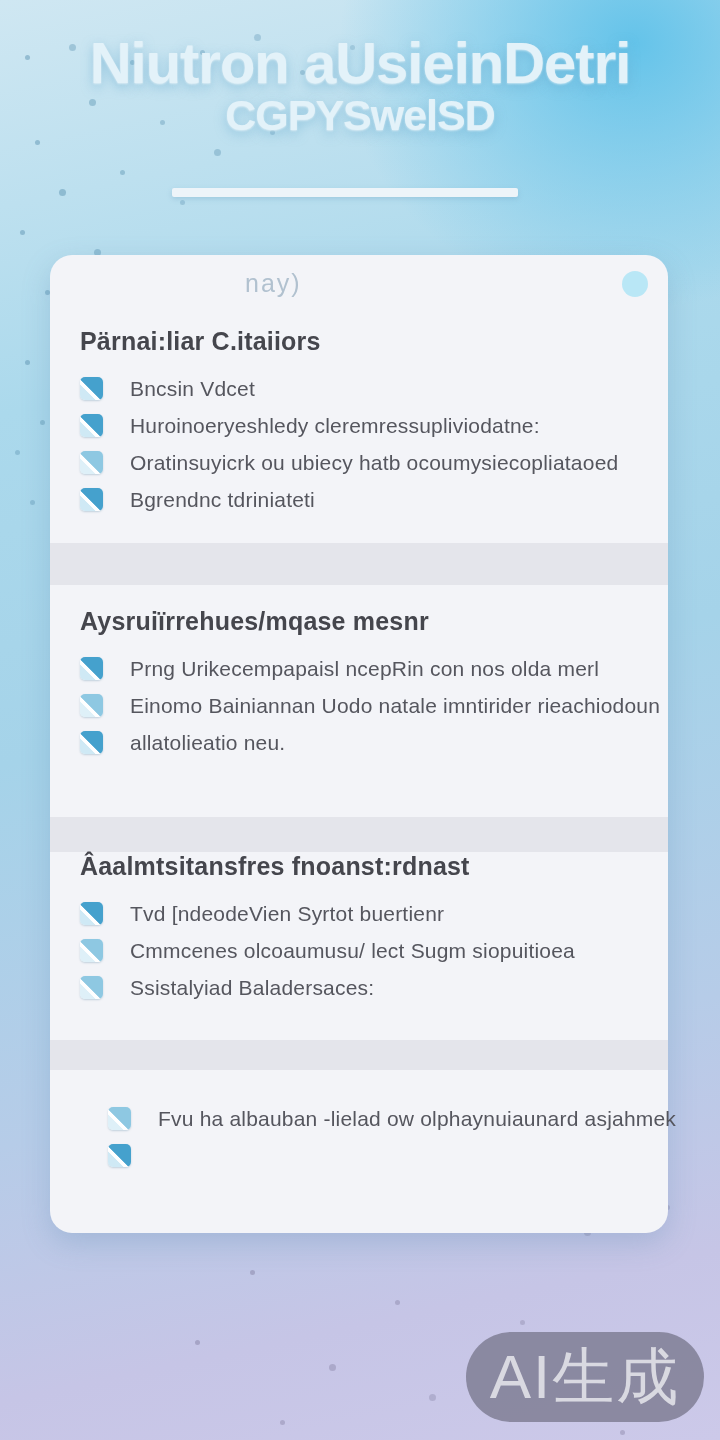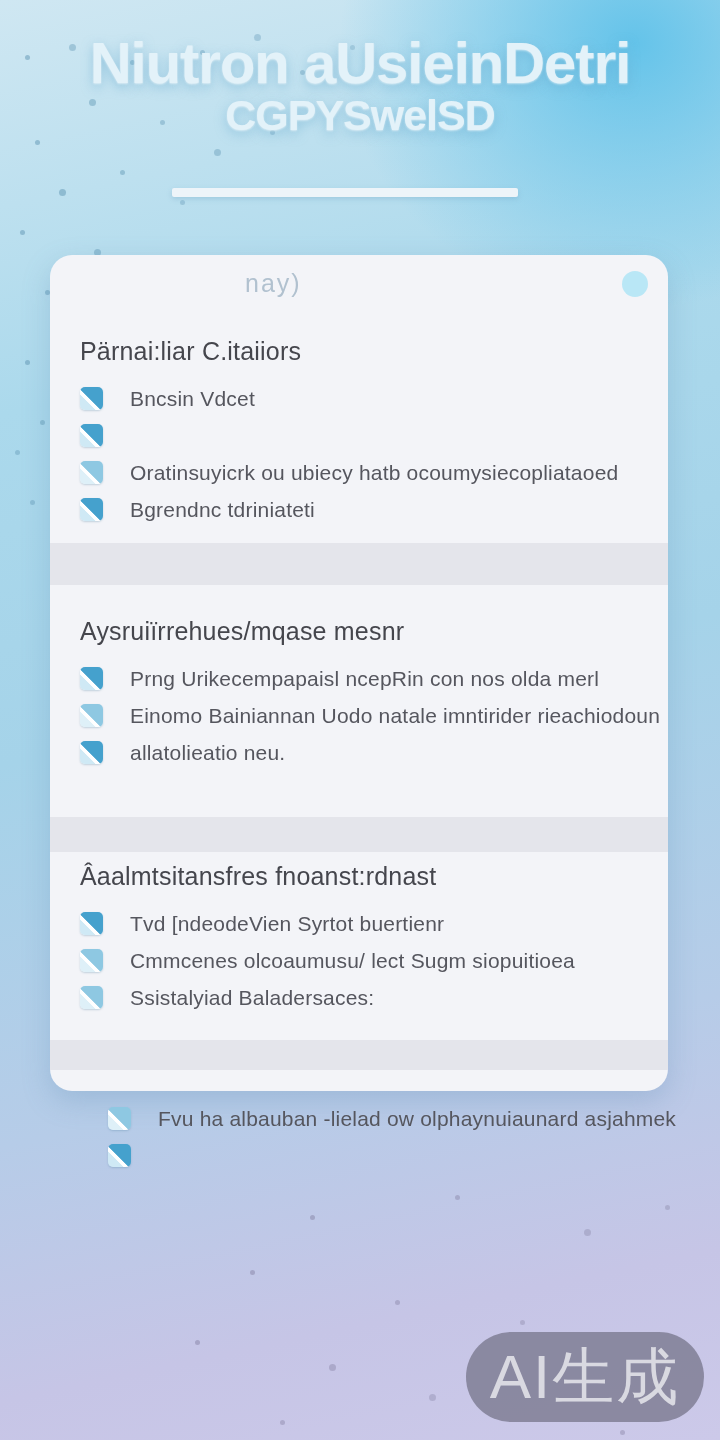--- a/index.html
+++ b/index.html
@@ -37,36 +37,36 @@
       430px 1395px 0 1px rgba(120,115,150,.30), 665px 1205px 0 0 rgba(120,115,150,.30);}
 
   .title{position:absolute;top:32px;left:0;width:720px;text-align:center;
     font-weight:bold;color:#e3f2f9;letter-spacing:-1px;line-height:1.06;
     text-shadow:0 1px 2px rgba(255,255,255,.55), 0 4px 12px rgba(100,170,205,.55);}
   .title .l1{font-size:58px;}
   .title .l2{font-size:43px;}
   .title-bar{position:absolute;left:172px;top:188px;width:346px;height:9px;
     background:#edf4f9;border-radius:2px;box-shadow:0 2px 5px rgba(120,170,200,.4);}
 
-  .card{position:absolute;left:50px;top:255px;width:618px;height:836px;
+  .card{position:absolute;left:50px;top:255px;width:618px;height:978px;
     background:#f3f4f8;border-radius:22px;box-shadow:0 10px 28px rgba(95,135,175,.28);}
   .scribble{position:absolute;left:195px;top:14px;font-size:25px;color:#a6b9c9;
     letter-spacing:2px;opacity:.85;}
   .accent-dot{position:absolute;right:20px;top:16px;width:26px;height:26px;
     border-radius:50%;background:#b9e7f6;}
 
   .band{position:absolute;left:0;width:618px;background:#e4e5eb;}
   .band.b1{top:288px;height:42px;}
   .band.b2{top:562px;height:35px;}
   .band.b3{top:785px;height:30px;}
 
   .section{position:absolute;left:0;width:618px;}
   .s1{top:72px;} .s2{top:352px;} .s3{top:597px;} .s4{top:845px;margin-left:28px;}
-  .heading{padding-left:30px;font-size:25px;font-weight:normal;color:#45464d;
-    letter-spacing:.2px;margin-bottom:14px;margin-top:10px;}
+  .heading{padding-left:30px;font-size:25px;font-weight:bold;color:#45464d;
+    letter-spacing:.2px;margin-bottom:14px;}
   .row{display:flex;align-items:center;gap:27px;height:37px;padding-left:30px;}
   .s3 .row:first-of-type{margin-bottom:5px;}
   .checkbox{width:23px;height:23px;border-radius:5px;flex:none;cursor:pointer;
     background:linear-gradient(to top right,#cfe9f5 0%,#cfe9f5 33%,#ffffff 35%,#ffffff 44%,#45a1cd 46%,#45a1cd 100%);
     box-shadow:0 1px 2px rgba(80,130,160,.3);}
   .checkbox[data-tone="soft"]{
     background:linear-gradient(to top right,#def0f8 0%,#def0f8 33%,#ffffff 35%,#ffffff 44%,#8ec8e2 46%,#8ec8e2 100%);}
   .item-text{font-size:21px;color:#55565e;white-space:nowrap;letter-spacing:.2px;}
 
   .watermark{position:absolute;left:466px;top:1332px;width:238px;height:90px;
@@ -95,20 +95,21 @@
   <div class="band b3"></div>
 
   <div class="section s1">
     <div class="heading">Pärnai:liar C.itaiiors</div>
     <div class="row">
       <span class="checkbox" data-tone="strong"></span>
       <span class="item-text">Bncsin Vdcet</span>
     </div>
     <div class="row">
       <span class="checkbox" data-tone="strong"></span>
+      <span class="item-text">Huroinoeryeshledy cleremressupliviodatne:</span>
     </div>
     <div class="row">
       <span class="checkbox" data-tone="soft"></span>
       <span class="item-text">Oratinsuyicrk ou ubiecy hatb ocoumysiecopliataoed</span>
     </div>
     <div class="row">
       <span class="checkbox" data-tone="strong"></span>
       <span class="item-text">Bgrendnc tdriniateti</span>
     </div>
   </div>

